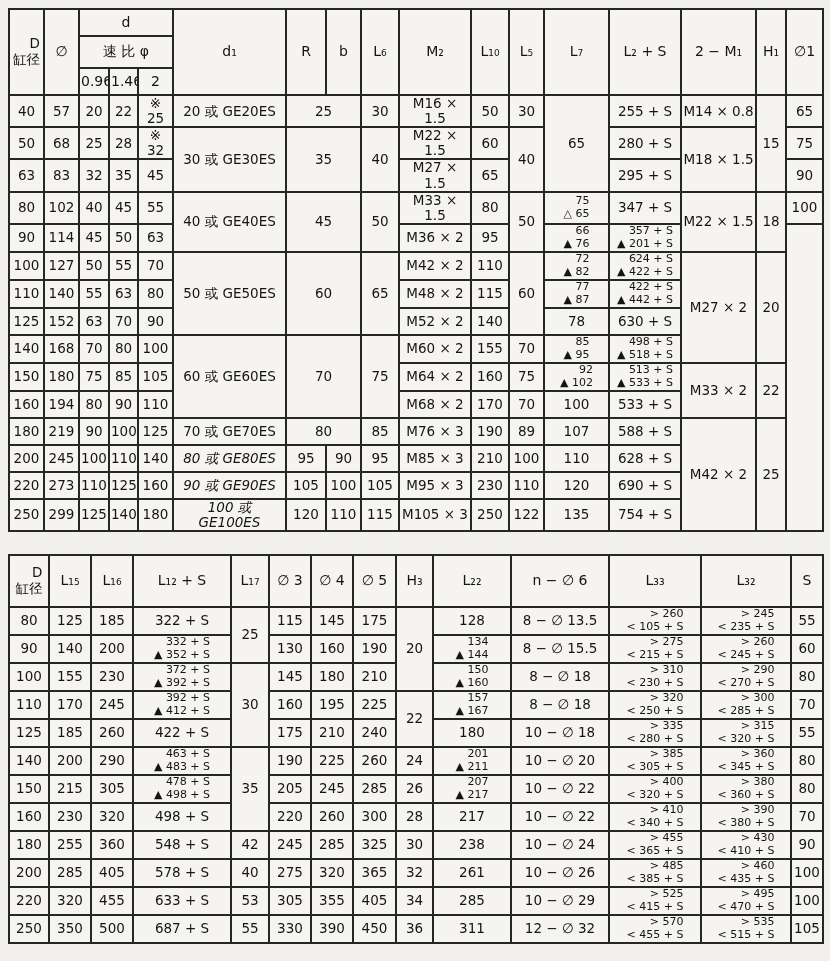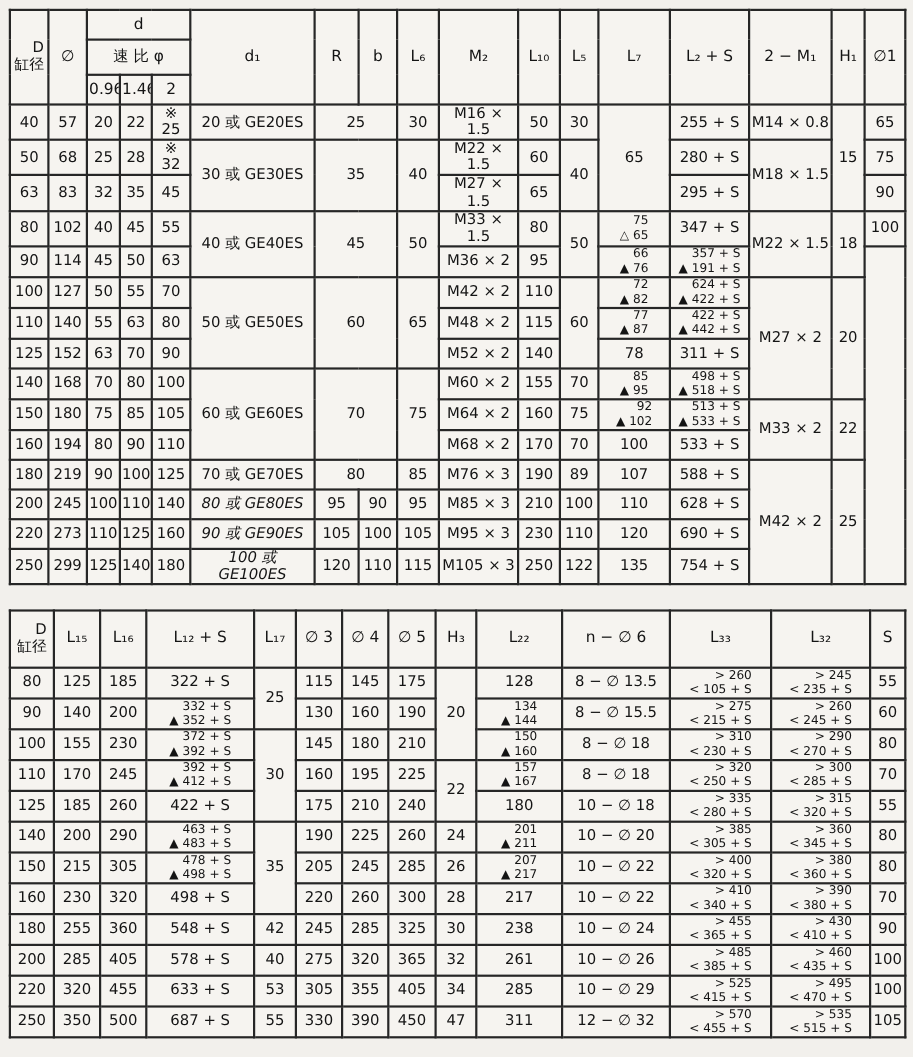--- a/index.html
+++ b/index.html
@@ -147,21 +147,21 @@
         </tr>
         <tr>
           <td>90</td>
           <td>114</td>
           <td>45</td>
           <td>50</td>
           <td>63</td>
           <td>M36 × 2</td>
           <td>95</td>
           <td><span class="stack sr"><span class="ln">66</span><span class="ln">▲ 76</span></span></td>
-          <td><span class="stack sr"><span class="ln">357 + S</span><span class="ln">▲ 191 + S</span></span></td>
+          <td><span class="stack sr"><span class="ln">357 + S</span><span class="ln">▲ 201 + S</span></span></td>
           <td rowspan="11"></td>
         </tr>
         <tr>
           <td>100</td>
           <td>127</td>
           <td>50</td>
           <td>55</td>
           <td>70</td>
           <td rowspan="3">50 或 GE50ES</td>
           <td rowspan="3" colspan="2">60</td>
@@ -187,21 +187,21 @@
         </tr>
         <tr>
           <td>125</td>
           <td>152</td>
           <td>63</td>
           <td>70</td>
           <td>90</td>
           <td>M52 × 2</td>
           <td>140</td>
           <td>78</td>
-          <td>311 + S</td>
+          <td>630 + S</td>
         </tr>
         <tr>
           <td>140</td>
           <td>168</td>
           <td>70</td>
           <td>80</td>
           <td>100</td>
           <td rowspan="3">60 或 GE60ES</td>
           <td rowspan="3" colspan="2">70</td>
           <td rowspan="3">75</td>
@@ -510,21 +510,21 @@
         </tr>
         <tr>
           <td>250</td>
           <td>350</td>
           <td>500</td>
           <td>687 + S</td>
           <td>55</td>
           <td>330</td>
           <td>390</td>
           <td>450</td>
-          <td>47</td>
+          <td>36</td>
           <td>311</td>
           <td>12 − ∅ 32</td>
           <td><span class="stack sl"><span class="ln">&gt; 570</span><span class="ln">&lt; 455 + S</span></span></td>
           <td><span class="stack sl"><span class="ln">&gt; 535</span><span class="ln">&lt; 515 + S</span></span></td>
           <td>105</td>
         </tr>
       </tbody>
     </table>
 </div>
 

